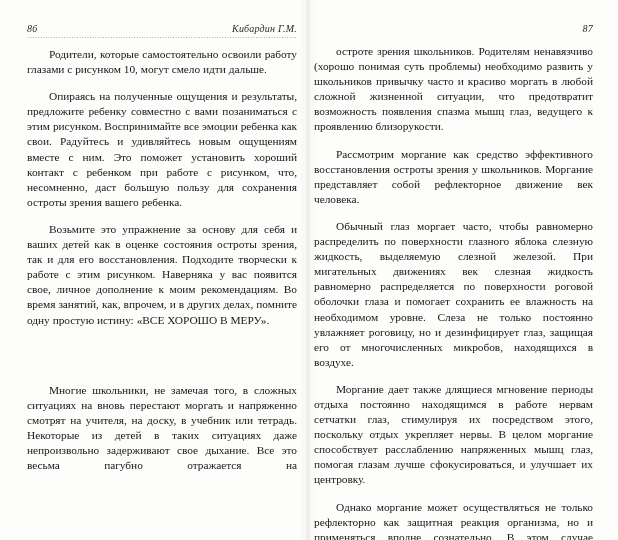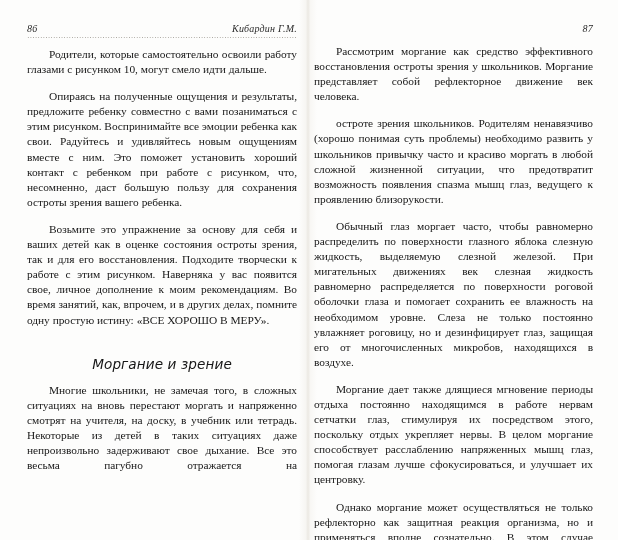--- a/index.html
+++ b/index.html
@@ -130,38 +130,38 @@
       <span class="chapter">Кибардин Г.М.</span>
     </div>
     <div class="head-rule"></div>
 
     <div class="body-text">
       <p class="para">Родители, которые самостоятельно освоили работу глазами с рисунком 10, могут смело идти дальше.</p>
       <p class="para">Опираясь на полученные ощущения и результаты, предложите ребенку совместно с вами позаниматься с этим рисунком. Воспринимайте все эмоции ребенка как свои. Радуйтесь и удивляйтесь новым ощущениям вместе с ним. Это поможет установить хороший контакт с ребенком при работе с рисунком, что, несомненно, даст большую пользу для сохранения остроты зрения вашего ребенка.</p>
       <p class="para">Возьмите это упражнение за основу для себя и ваших детей как в оценке состояния остроты зрения, так и для его восстановления. Подходите творчески к работе с этим рисунком. Наверняка у вас появится свое, личное дополнение к моим рекомендациям. Во время занятий, как, впрочем, и в других делах, помните одну простую истину: «ВСЕ ХОРОШО В МЕРУ».</p>
 
       <h2 class="section-title">
-        <span>Моргание и зрение</span><br>
+        <br>
       </h2>
 
       <p class="para last-full">Многие школьники, не замечая того, в сложных ситуациях на вновь перестают моргать и напряженно смотрят на учителя, на доску, в учебник или тетрадь. Некоторые из детей в таких ситуациях даже непроизвольно задерживают свое дыхание. Все это весьма пагубно отражается на</p>
     </div>
   </div>
 
   <div class="page page-right">
 
     <div class="running-head rh-right">
       <span class="spacer"></span>
       <span class="folio">87</span>
     </div>
     <div class="head-rule-r"></div>
 
     <div class="body-text">
+      <p class="para">остроте зрения школьников. Родителям ненавязчиво (хорошо понимая суть проблемы) необходимо развить у школьников привычку часто и красиво моргать в любой сложной жизненной ситуации, что предотвратит возможность появления спазма мышц глаз, ведущего к проявлению близорукости.</p>
       <p class="para">Рассмотрим моргание как средство эффективного восстановления остроты зрения у школьников. Моргание представляет собой рефлекторное движение век человека.</p>
-      <p class="para">остроте зрения школьников. Родителям ненавязчиво (хорошо понимая суть проблемы) необходимо развить у школьников привычку часто и красиво моргать в любой сложной жизненной ситуации, что предотвратит возможность появления спазма мышц глаз, ведущего к проявлению близорукости.</p>
       <p class="para">Обычный глаз моргает часто, чтобы равномерно распределить по поверхности глазного яблока слезную жидкость, выделяемую слезной железой. При мигательных движениях век слезная жидкость равномерно распределяется по поверхности роговой оболочки глаза и помогает сохранить ее влажность на необходимом уровне. Слеза не только постоянно увлажняет роговицу, но и дезинфицирует глаз, защищая его от многочисленных микробов, находящихся в воздухе.</p>
       <p class="para">Моргание дает также длящиеся мгновение периоды отдыха постоянно находящимся в работе нервам сетчатки глаз, стимулируя их посредством этого, поскольку отдых укрепляет нервы. В целом моргание способствует расслаблению напряженных мышц глаз, помогая глазам лучше сфокусироваться, и улучшает их центровку.</p>
       <p class="para">Однако моргание может осуществляться не только рефлекторно как защитная реакция организма, но и применяться вполне сознательно. В этом случае моргание выступает уже в качестве эффективного упражнения на улучшение остроты зрения школьников.</p>
 
       <p class="para last-full"><span>Как моргание может улучшить зрение школьника? </span></p>
     </div>
   </div>
 
 </div>
 

